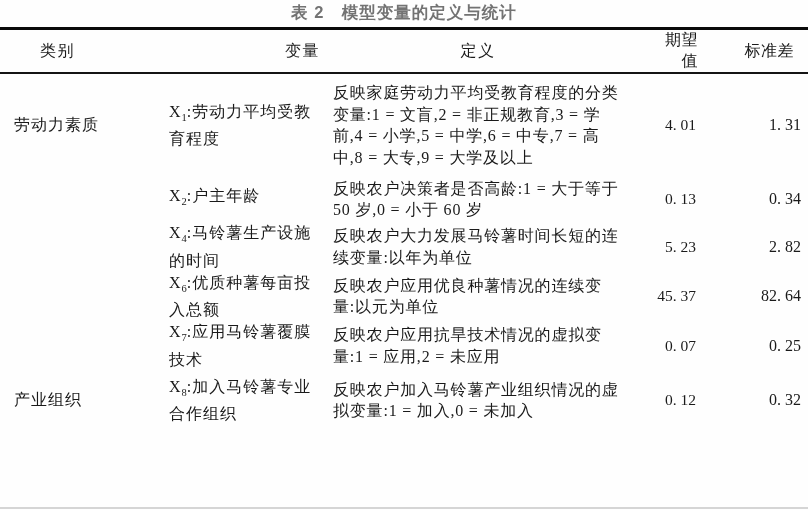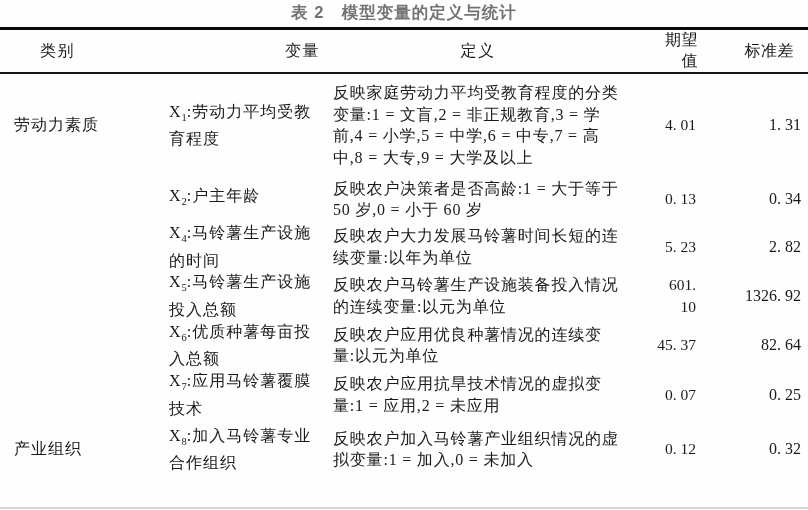--- a/index.html
+++ b/index.html
@@ -153,33 +153,20 @@
           <div class="ln">的时间</div>
         </td>
         <td class="c3">
           <div class="ln">反映农户大力发展马铃薯时间长短的连</div>
           <div class="ln">续变量:以年为单位</div>
         </td>
         <td class="c4">5. 23</td>
         <td class="c5">2. 82</td>
       </tr>
 
-      <tr class="r5">
-        <td class="c1"></td>
-        <td class="c2">
-          <div class="ln"><span>X</span><span class="sub">5</span><span>:马铃薯生产设施</span></div>
-          <div class="ln">投入总额</div>
-        </td>
-        <td class="c3">
-          <div class="ln">反映农户马铃薯生产设施装备投入情况</div>
-          <div class="ln">的连续变量:以元为单位</div>
-        </td>
-        <td class="c4">601. 10</td>
-        <td class="c5">1326. 92</td>
-      </tr>
 
       <tr class="r6">
         <td class="c1"></td>
         <td class="c2">
           <div class="ln"><span>X</span><span class="sub">6</span><span>:优质种薯每亩投</span></div>
           <div class="ln">入总额</div>
         </td>
         <td class="c3">
           <div class="ln">反映农户应用优良种薯情况的连续变</div>
           <div class="ln">量:以元为单位</div>

